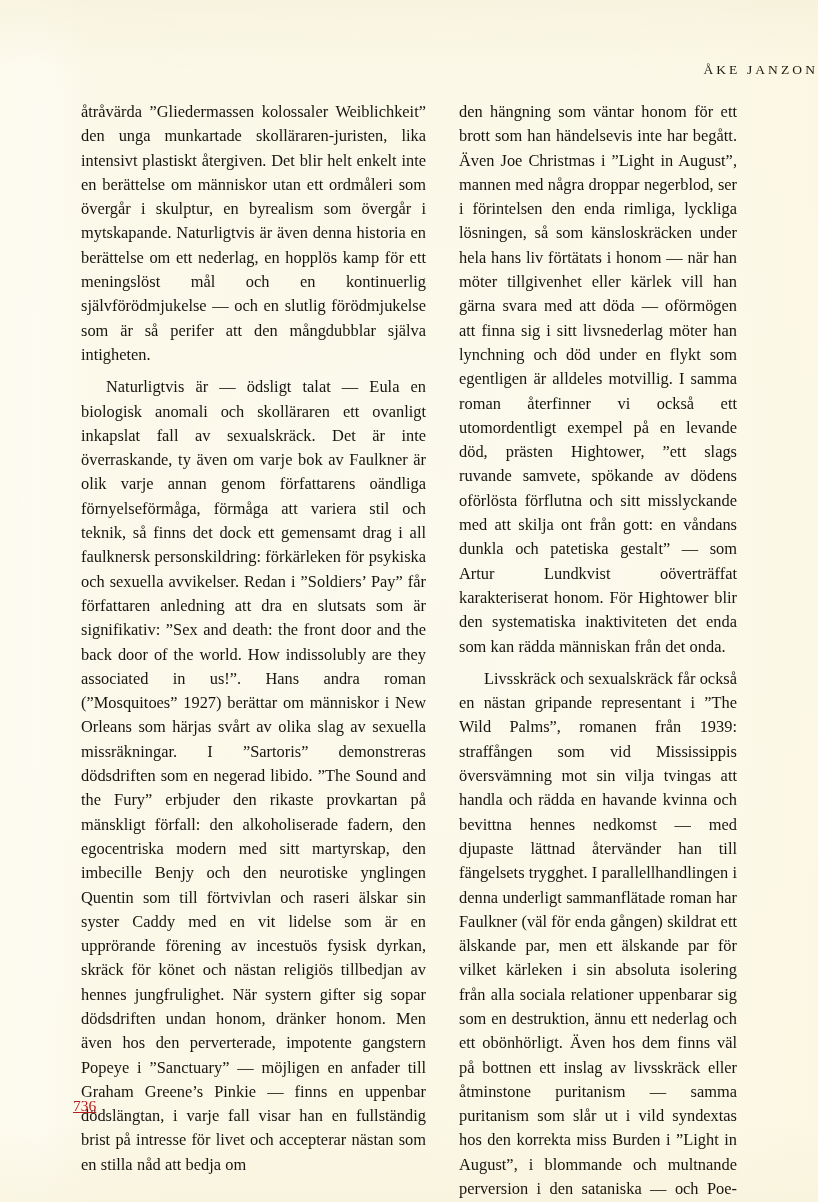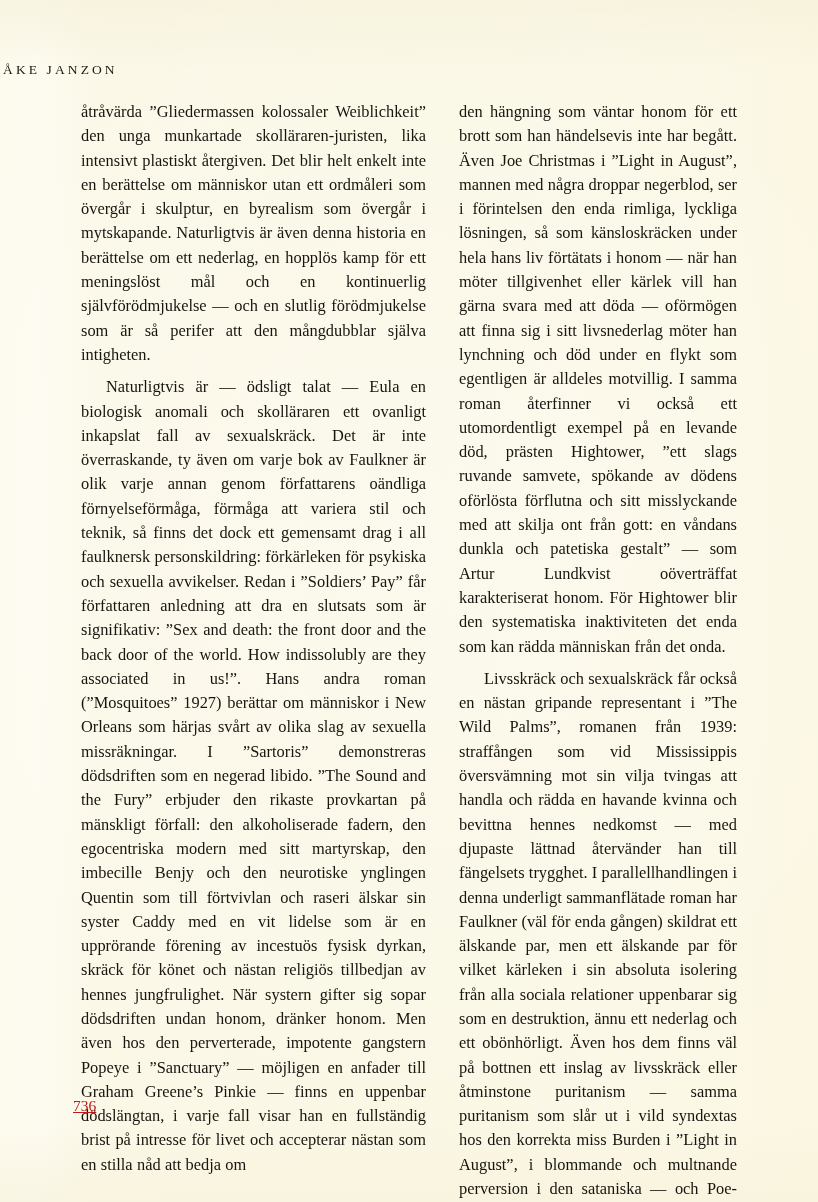--- a/index.html
+++ b/index.html
@@ -42,21 +42,21 @@
   .page {
     position: absolute;
     inset: 0;
   }
 
   .running-head {
     position: absolute;
     top: 62px;
     left: 0;
     width: 818px;
-    text-align: left;
+    text-align: right;
     font-size: 13.5px;
     letter-spacing: 3.1px;
     text-indent: 3.1px;
     color: #1b1810;
     font-weight: 400;
   }
 
   .columns {
     position: absolute;
     top: 92px;

